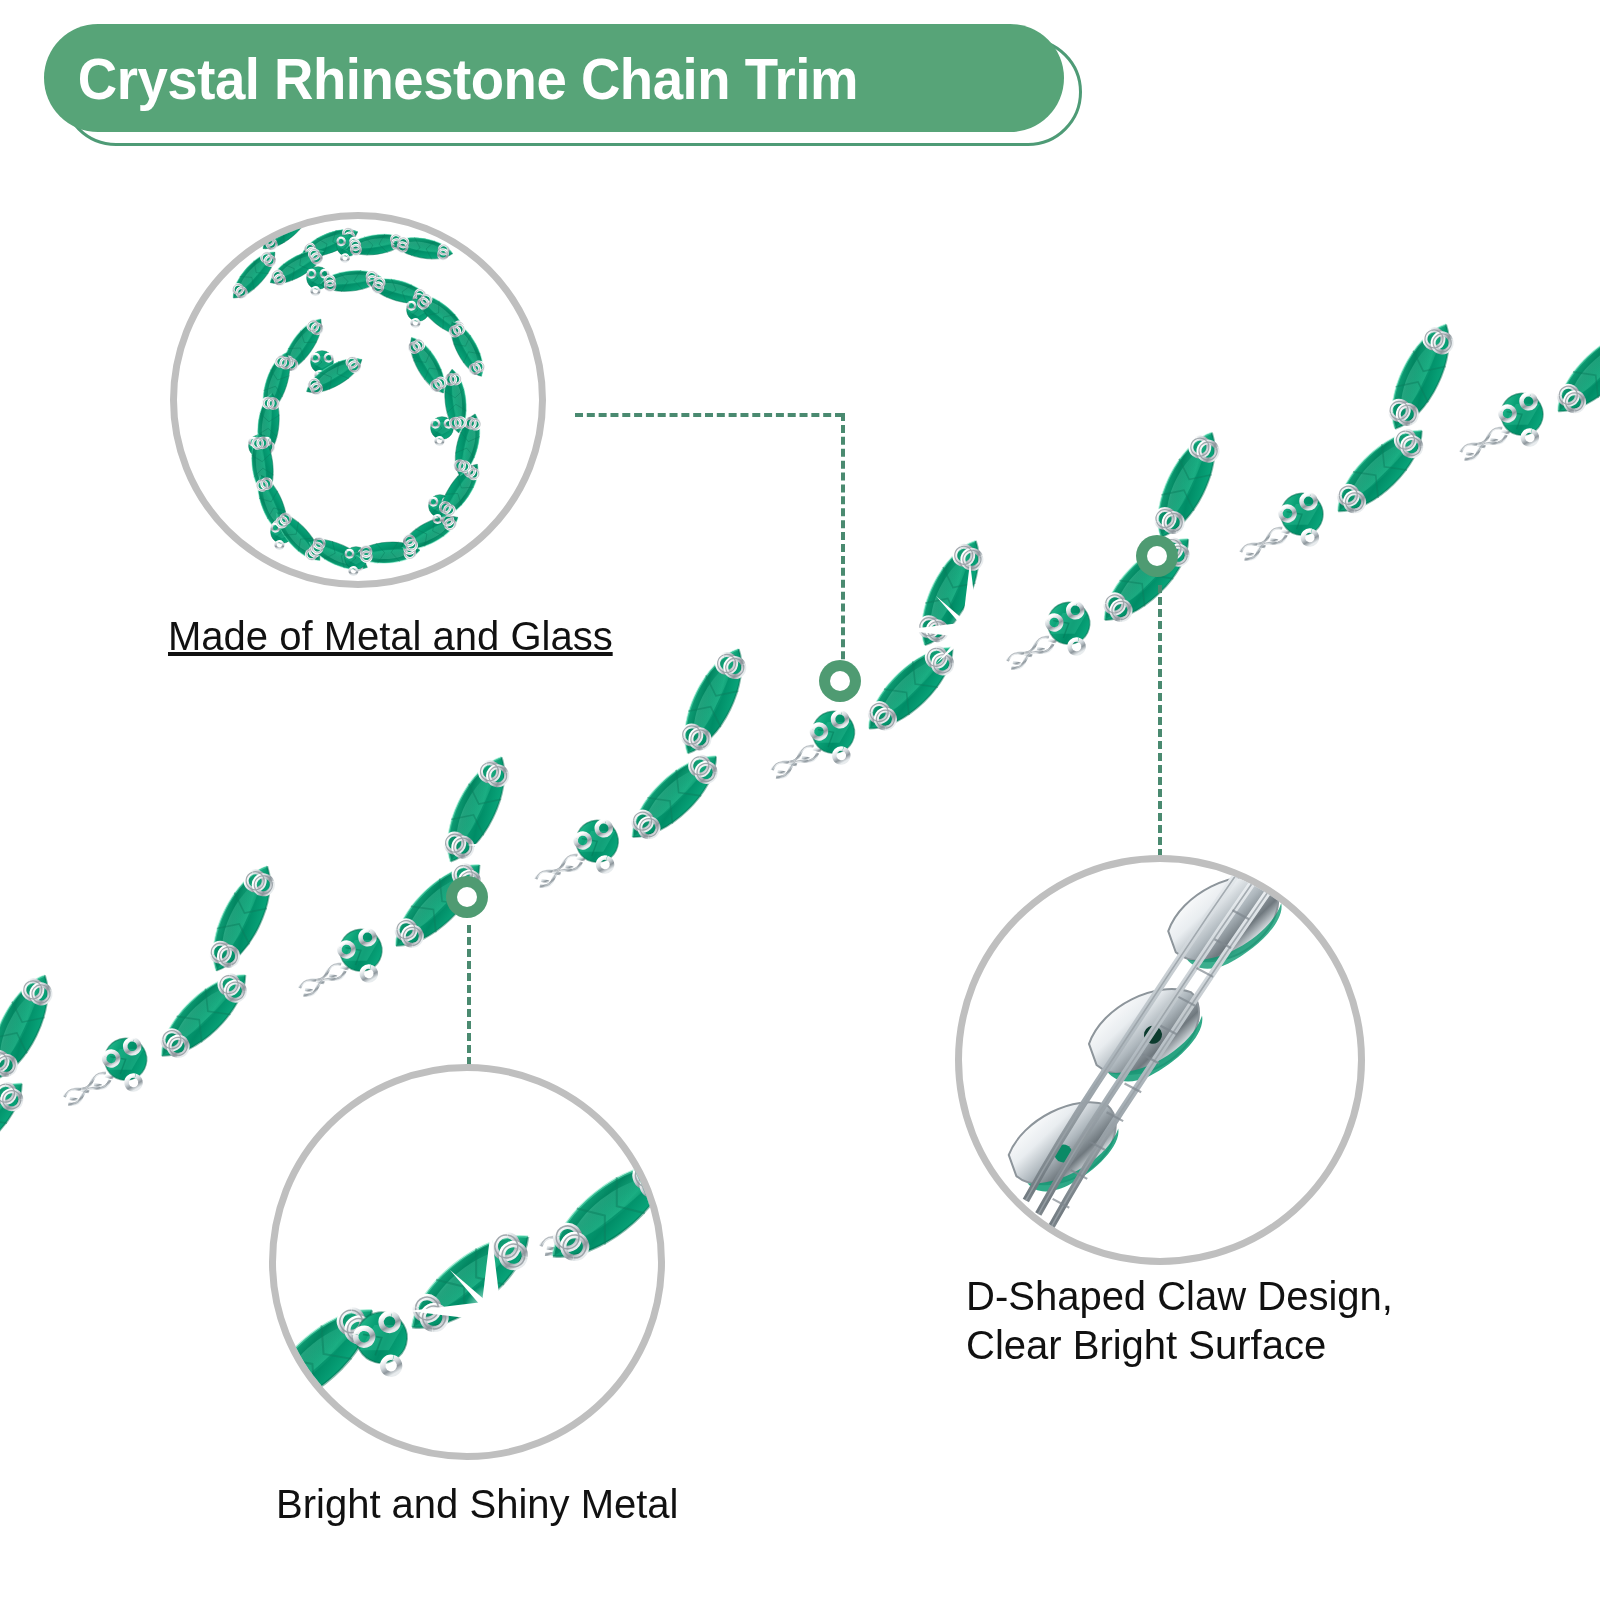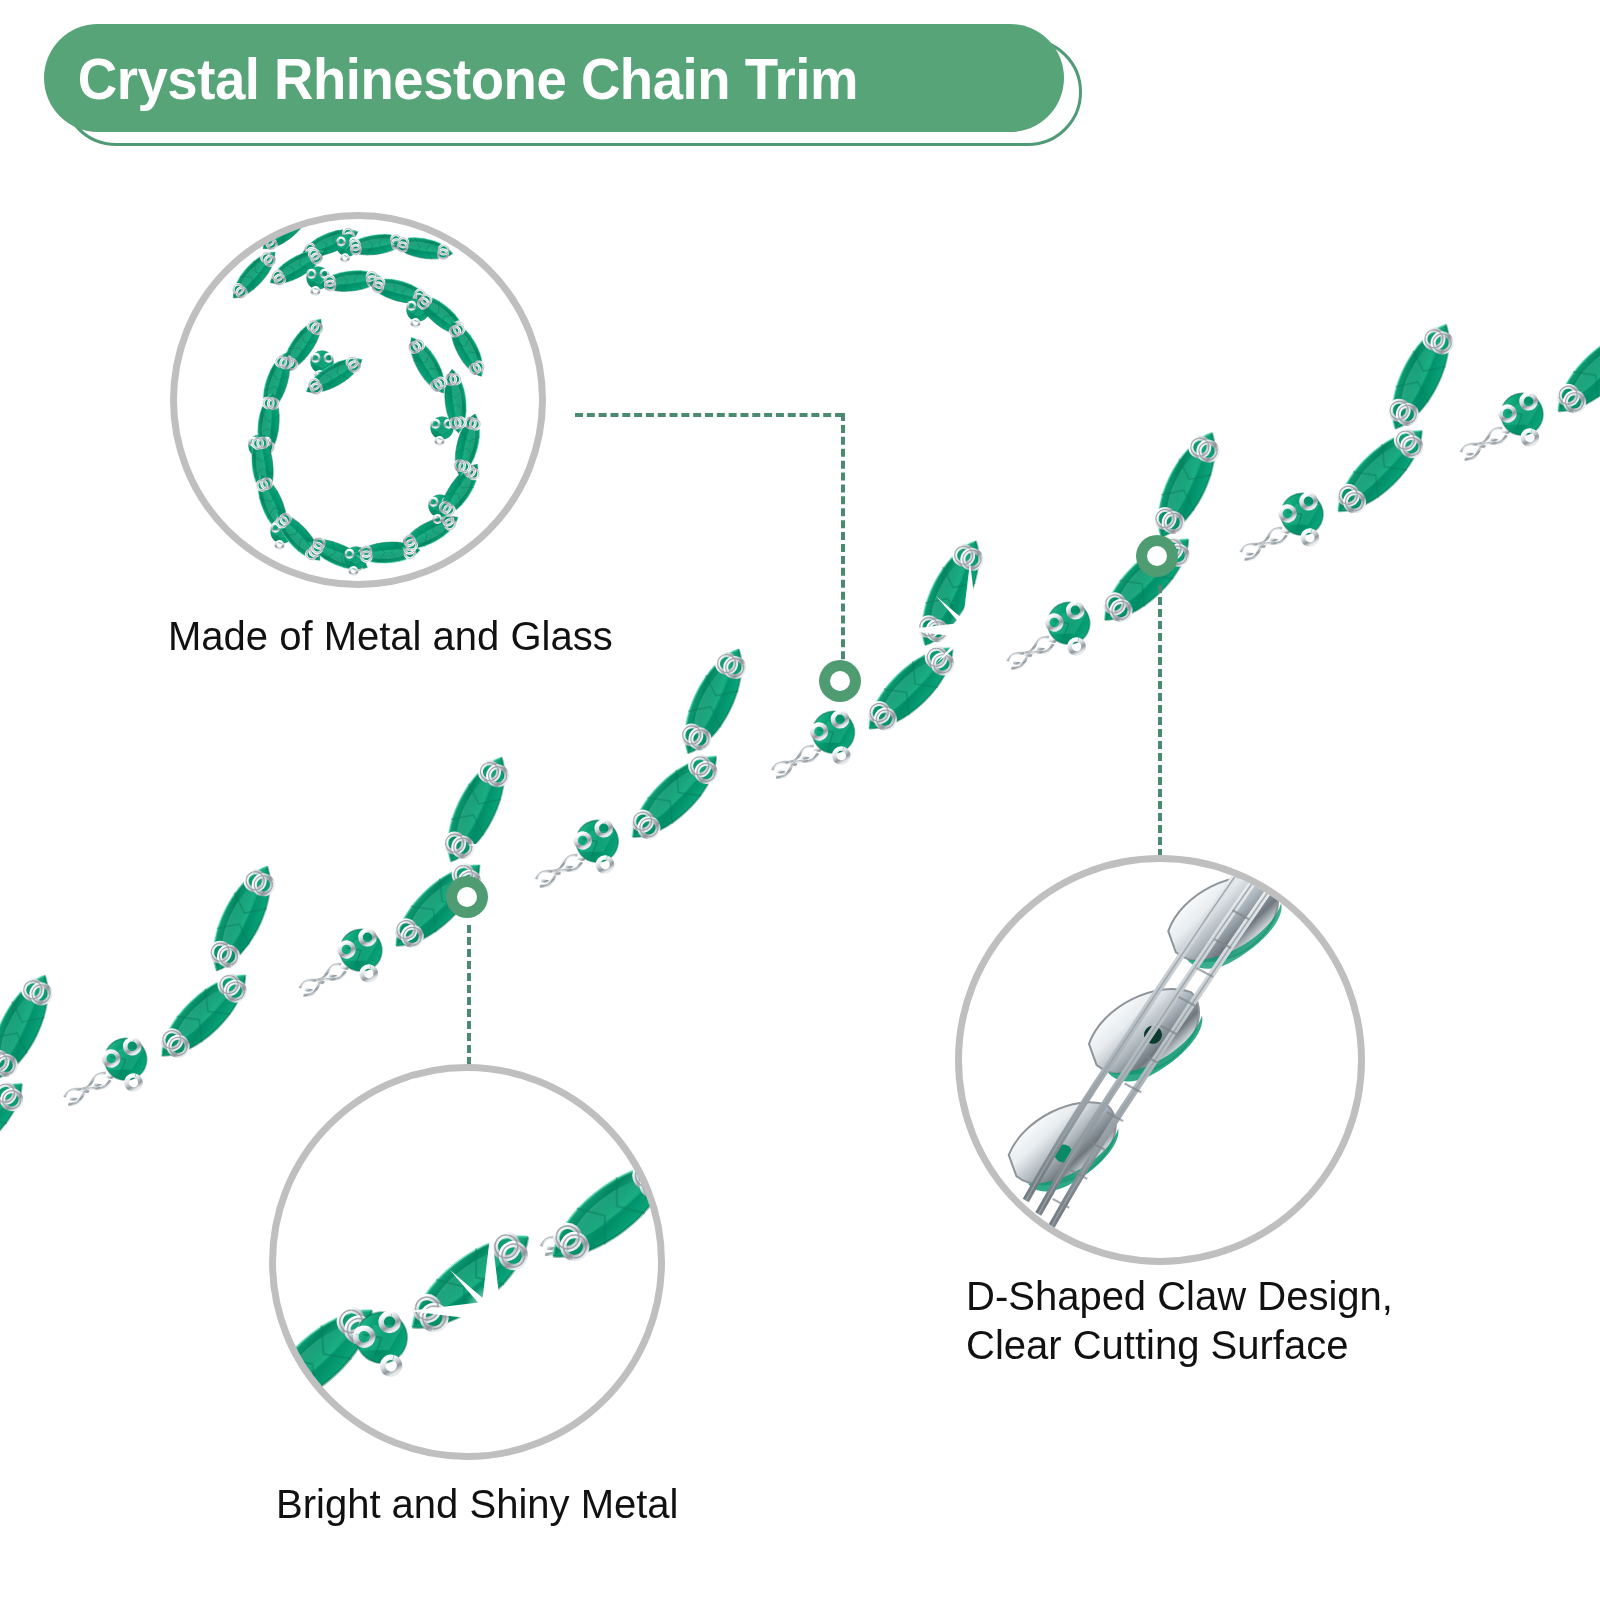--- a/index.html
+++ b/index.html
@@ -269,21 +269,21 @@
           <use href="#roundstone" x="250" y="274" width="26" height="26"></use>
           <use href="#marquise" x="250" y="258" width="66" height="29" transform="rotate(124 283 272)"></use>
           <use href="#marquise" x="258" y="212" width="66" height="29" transform="rotate(104 291 226)"></use>
           <use href="#roundstone" x="252" y="196" width="26" height="26"></use>
           <use href="#marquise" x="246" y="168" width="66" height="29" transform="rotate(84 279 182)"></use>
           <use href="#marquise" x="218" y="132" width="66" height="29" transform="rotate(60 251 146)"></use>
         </g>
       </g>
     </svg>
   </div>
-  <div class="callout-label" style="left:168px;top:612px;width:520px;">Made of Metal and Glass</div>
+  <div class="callout-label" style="left:168px;top:612px;width:520px;text-decoration:underline;">Made of Metal and Glass</div>
 
   <div class="callout-circle" style="left:269px;top:1064px;width:396px;height:396px;">
     <svg width="396" height="396" viewBox="0 0 396 396">
       <g transform="translate(30,300) rotate(-32)">
         <use href="#chainlink" x="-110" y="-8" width="76" height="32"></use>
         <use href="#marquise" x="-58" y="-34" width="150" height="66" transform="rotate(-10)"></use>
       </g>
       <g transform="translate(185,222) rotate(-30)">
         <use href="#roundstone" x="-120" y="-30" width="58" height="58"></use>
         <use href="#marquise" x="-62" y="-36" width="152" height="66" transform="rotate(-8)"></use>
@@ -337,15 +337,15 @@
         </g>
         <g fill="none" stroke="#7f888e" stroke-width="2.2" opacity="0.7">
           <path d="M40,262 l10,16 M70,246 l10,16 M100,230 l10,16 M130,214 l10,16
                    M160,198 l10,16 M190,182 l10,16 M220,166 l10,16 M250,150 l10,16
                    M280,134 l10,16 M310,118 l10,16 M340,102 l10,16"></path>
         </g>
       </g>
     </svg>
   </div>
   <div class="callout-label" style="left:966px;top:1272px;width:520px;">D-Shaped Claw Design,
-Clear Cutting Surface</div>
+Clear Bright Surface</div>
 
 </div>
 
 </body></html>

